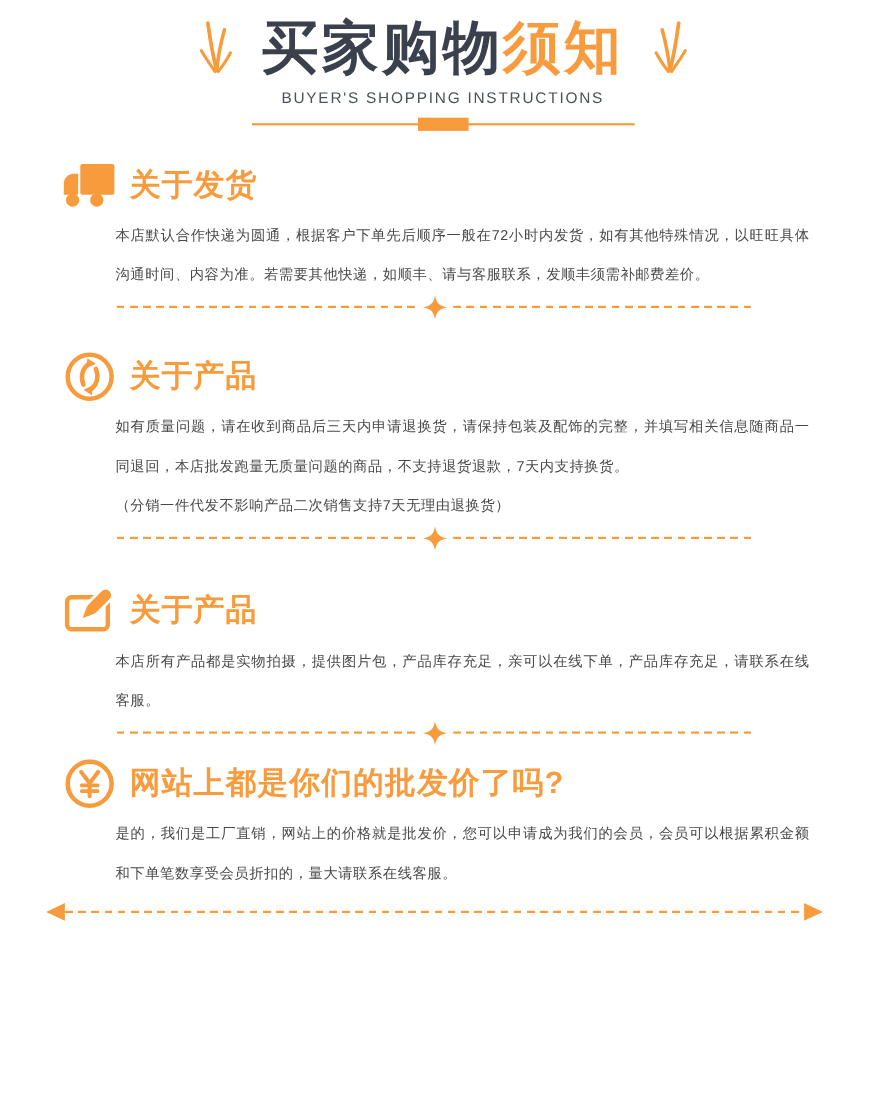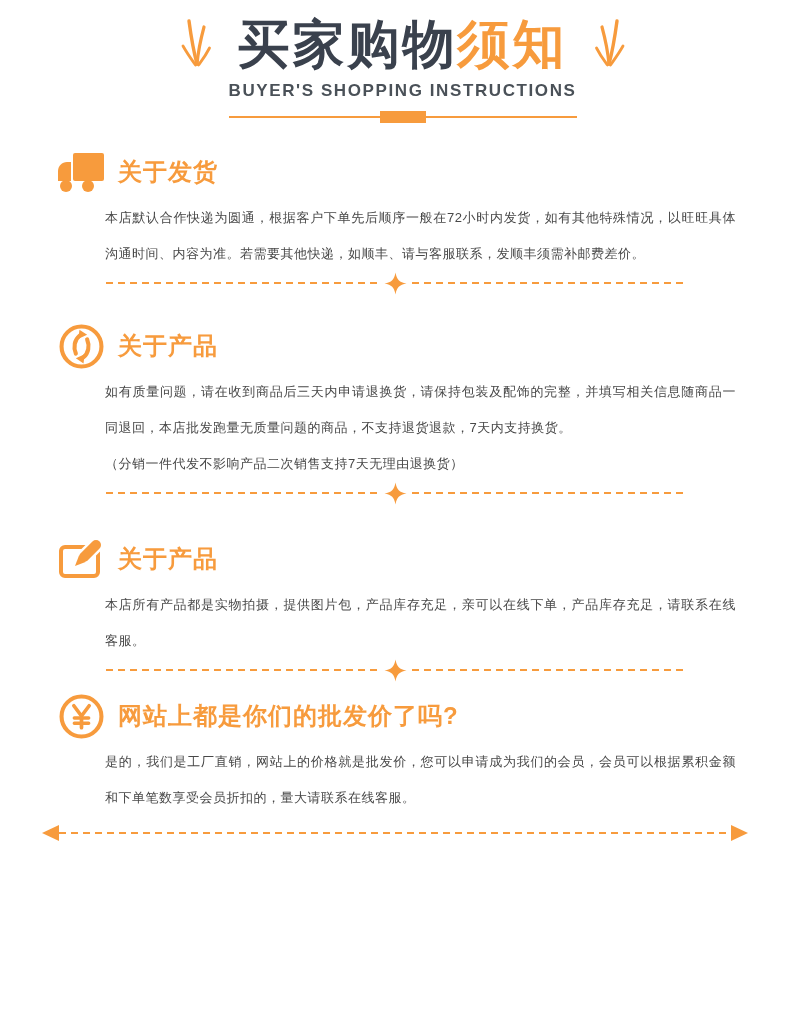--- a/index.html
+++ b/index.html
@@ -13,34 +13,34 @@
   body{font-family:"Liberation Sans","DejaVu Sans",sans-serif;}
   .page{width:790px;height:1011px;background:#fff;overflow:hidden;position:relative;}
 
   
   .header{padding-top:14px;text-align:center;padding-left:15px;}
   .title-row{display:flex;justify-content:center;align-items:center;gap:26px;}
   .main-title{font-size:52px;font-weight:900;color:var(--dark);letter-spacing:3px;line-height:60px;white-space:nowrap;}
   .main-title .accent{color:var(--orange);}
   .wheat{width:32px;height:52px;flex:0 0 auto;}
   .wheat.flip{transform:scaleX(-1);}
-  .subtitle{margin-top:7px;font-size:17px;color:var(--subtitle);letter-spacing:1.6px;font-weight:700;}
+  .subtitle{margin-top:7px;font-size:14px;color:var(--subtitle);letter-spacing:1.6px;font-weight:400;}
   .header-rule{position:relative;width:348px;height:12px;margin:10px auto 0;}
   .rule-line{position:absolute;left:0;right:0;top:5px;height:1.5px;background:var(--orange);}
   .rule-block{position:absolute;left:50%;top:0;width:46px;height:12px;margin-left:-23px;background:var(--orange);}
 
   
   .section{padding:0 54px 0 56px;}
   .sec-1{margin-top:26px;}
   .sec-2{margin-top:29px;}
   .sec-3{margin-top:32px;}
   .sec-4{margin-top:12px;}
   .section-head{display:flex;align-items:center;gap:12px;}
   .icon-box{width:50px;height:46px;display:flex;align-items:center;justify-content:center;flex:0 0 auto;}
-  .section-title{font-size:24px;font-weight:800;color:var(--orange);letter-spacing:1px;white-space:nowrap;}
+  .section-title{font-size:28px;font-weight:800;color:var(--orange);letter-spacing:1px;white-space:nowrap;}
   .section-body{margin:5px 0 0 49px;}
   .section-body p{margin:0;font-size:13px;line-height:36px;color:var(--body);letter-spacing:0.5px;text-align:justify;}
   .section-body p.note{text-align:left;}
 
   
   .star-divider{width:578px;margin:0 auto;display:flex;align-items:center;height:22px;}
   .star-divider .dash{flex:1;height:2px;background:repeating-linear-gradient(90deg,var(--orange) 0 7px,transparent 7px 12px);}
   .star-divider .star{width:23px;height:23px;margin:0 5px;flex:0 0 auto;}
 
   .arrow-divider{width:706px;margin:8px auto 0;display:flex;align-items:center;height:18px;}

